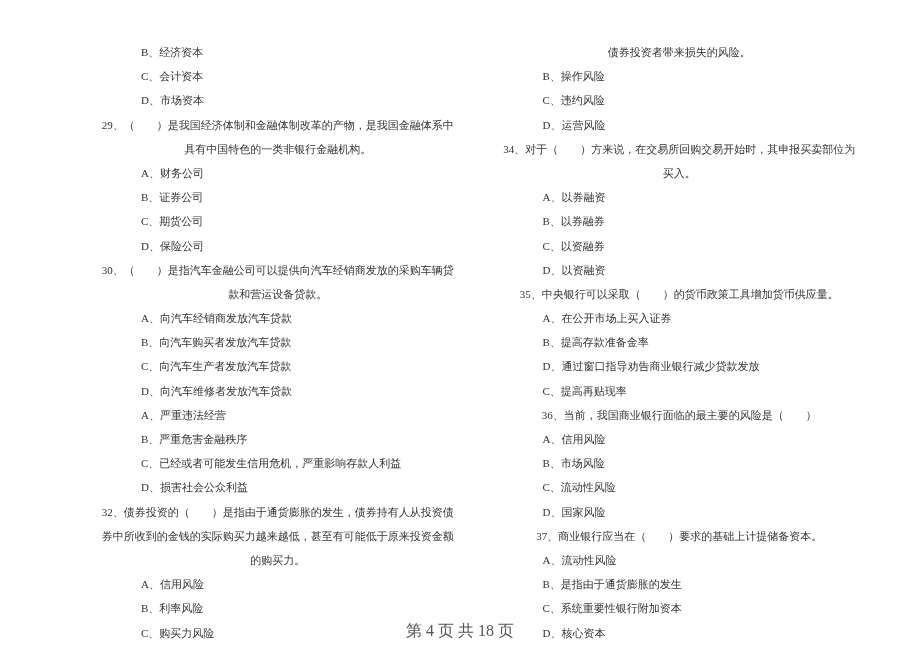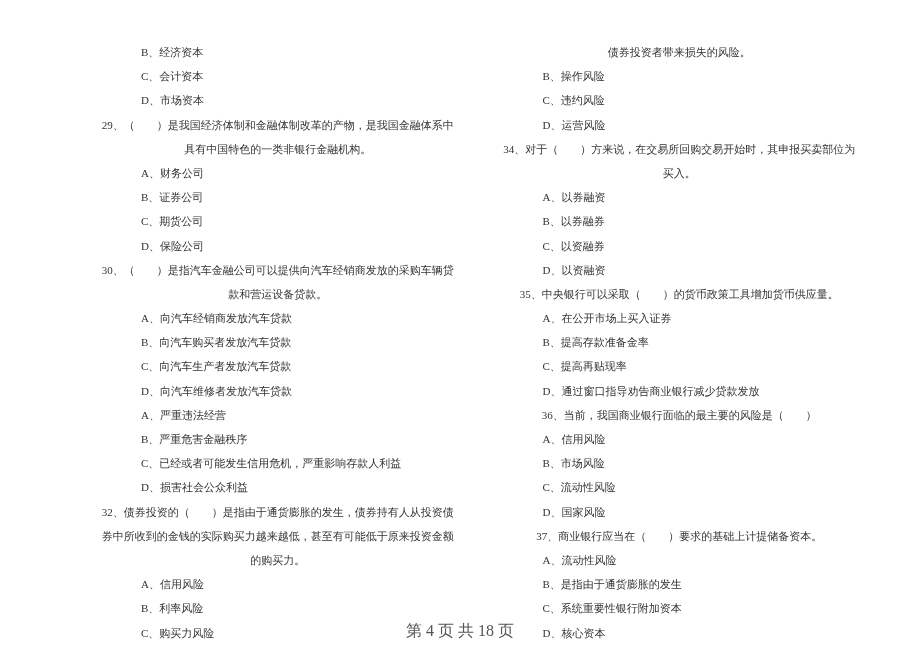--- a/index.html
+++ b/index.html
@@ -69,22 +69,22 @@
     <div class="opt">C、违约风险</div>
     <div class="opt">D、运营风险</div>
     <div class="q">34、对于（　　）方来说，在交易所回购交易开始时，其申报买卖部位为买入。</div>
     <div class="opt">A、以券融资</div>
     <div class="opt">B、以券融券</div>
     <div class="opt">C、以资融券</div>
     <div class="opt">D、以资融资</div>
     <div class="q">35、中央银行可以采取（　　）的货币政策工具增加货币供应量。</div>
     <div class="opt">A、在公开市场上买入证券</div>
     <div class="opt">B、提高存款准备金率</div>
+    <div class="opt">D、通过窗口指导劝告商业银行减少贷款发放</div>
     <div class="opt">C、提高再贴现率</div>
-    <div class="opt">D、通过窗口指导劝告商业银行减少贷款发放</div>
     <div class="q">36、当前，我国商业银行面临的最主要的风险是（　　）</div>
     <div class="opt">A、信用风险</div>
     <div class="opt">B、市场风险</div>
     <div class="opt">C、流动性风险</div>
     <div class="opt">D、国家风险</div>
     <div class="q">37、商业银行应当在（　　）要求的基础上计提储备资本。</div>
     <div class="opt">A、流动性风险</div>
     <div class="opt">B、是指由于通货膨胀的发生</div>
     <div class="opt">C、系统重要性银行附加资本</div>
     <div class="opt">D、核心资本</div>

